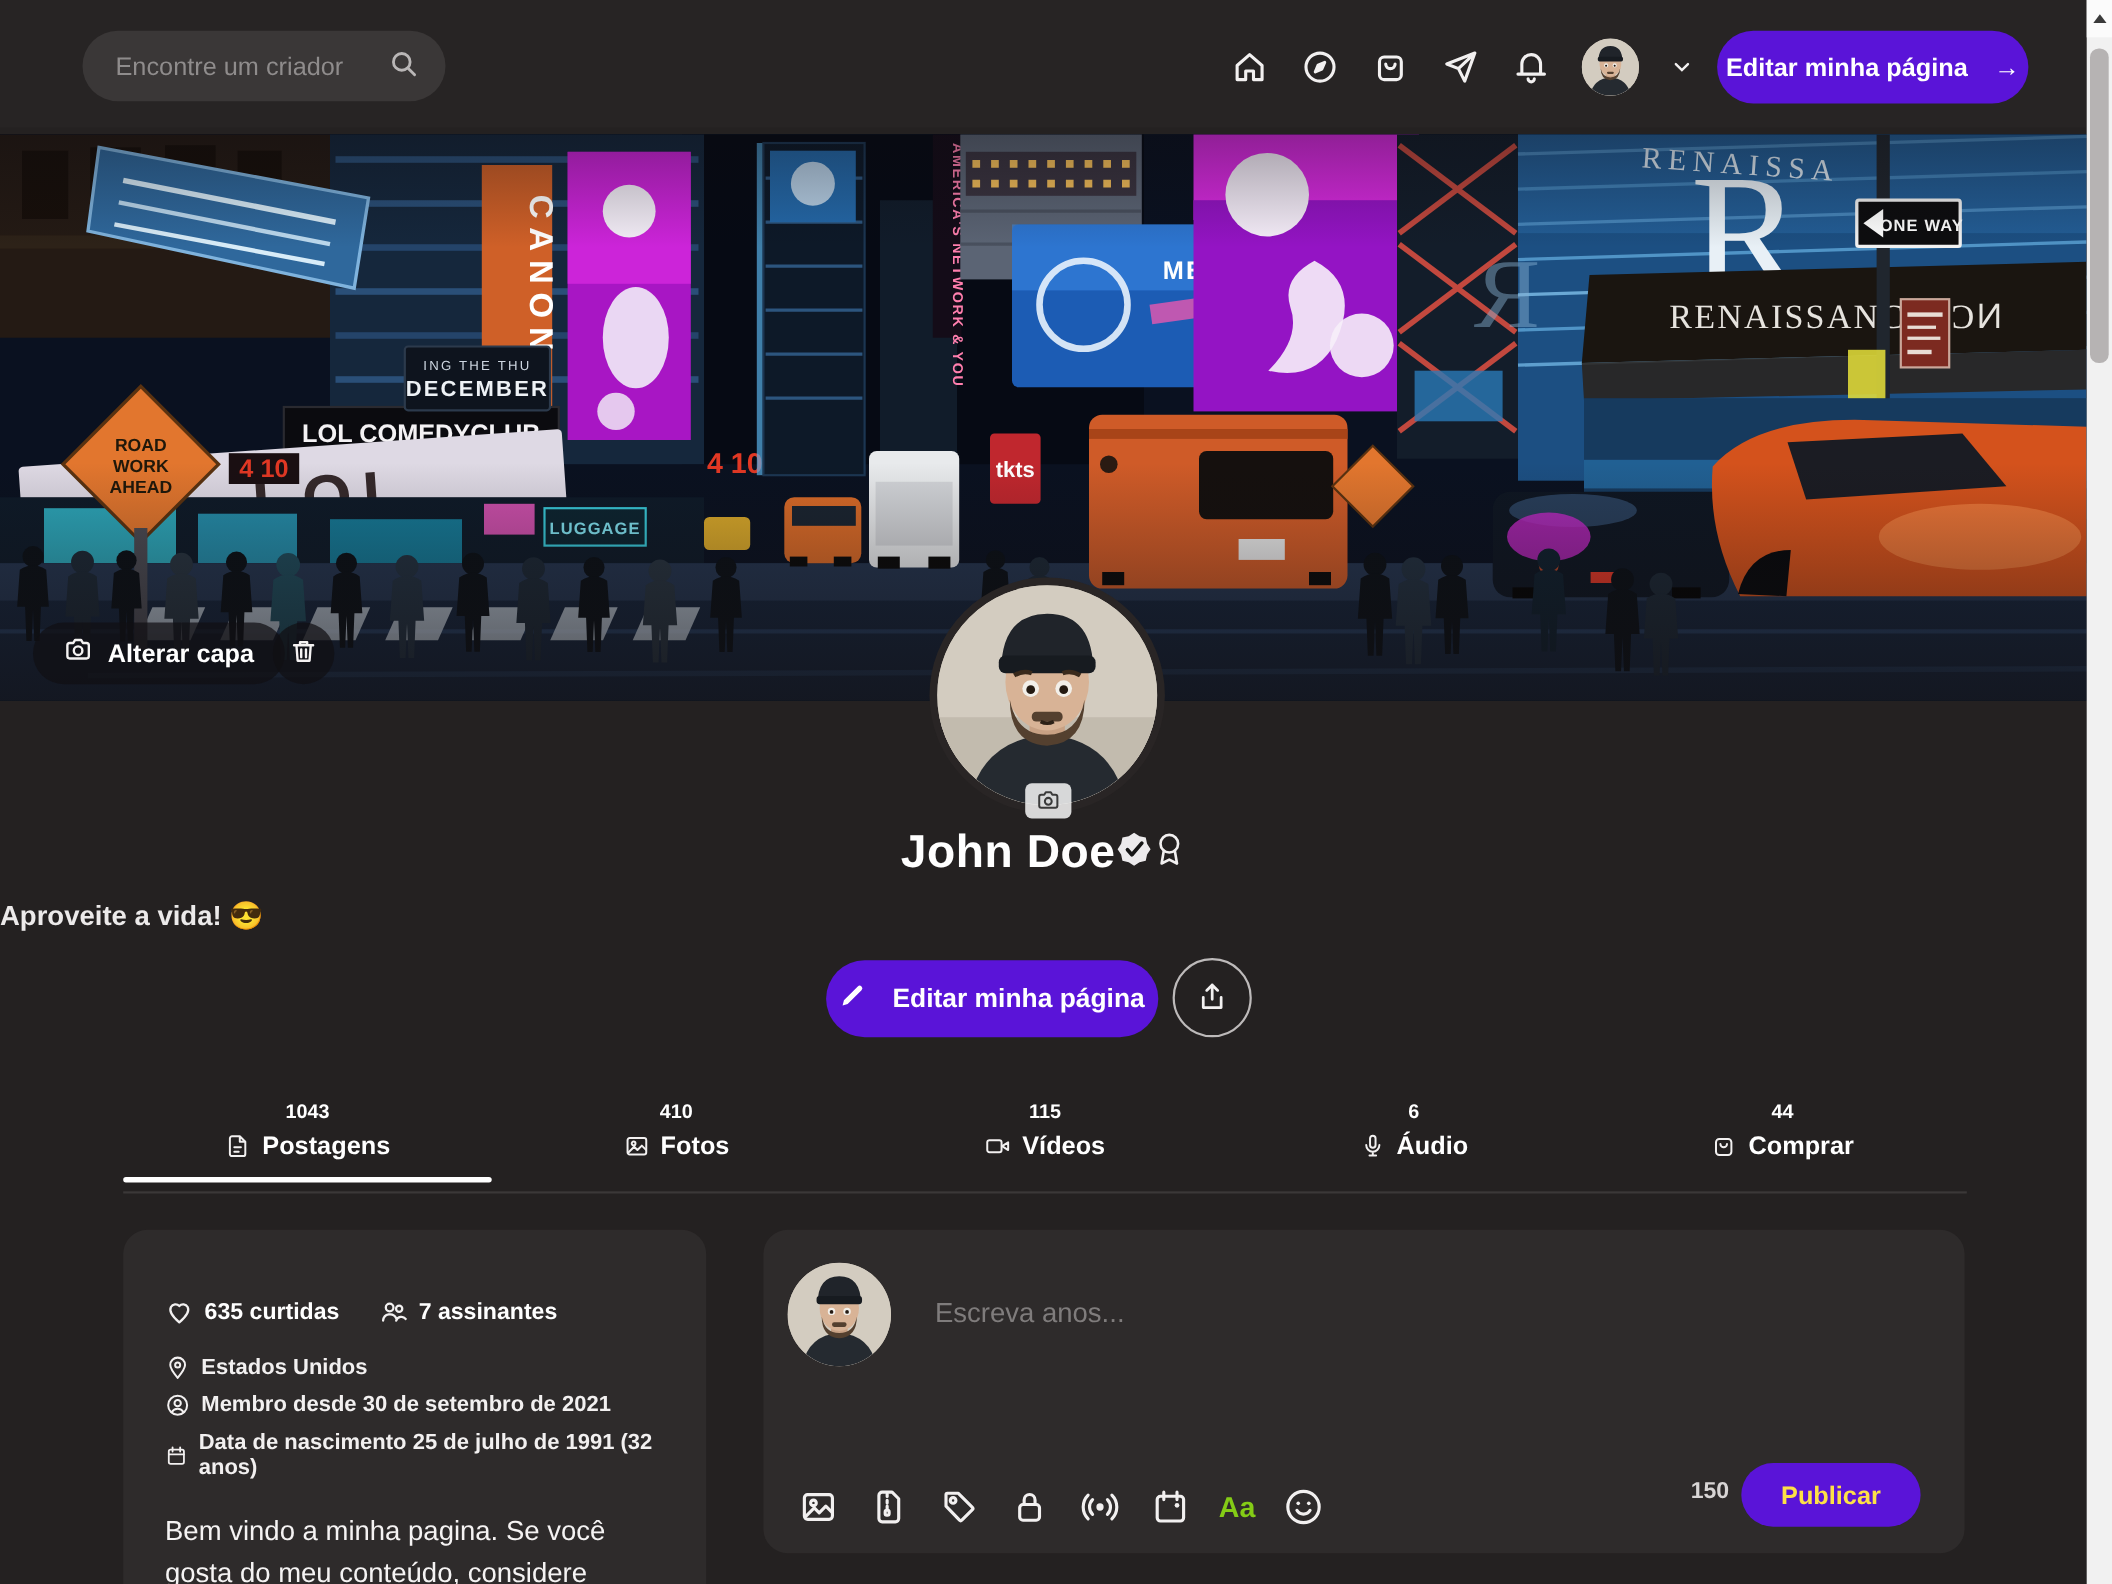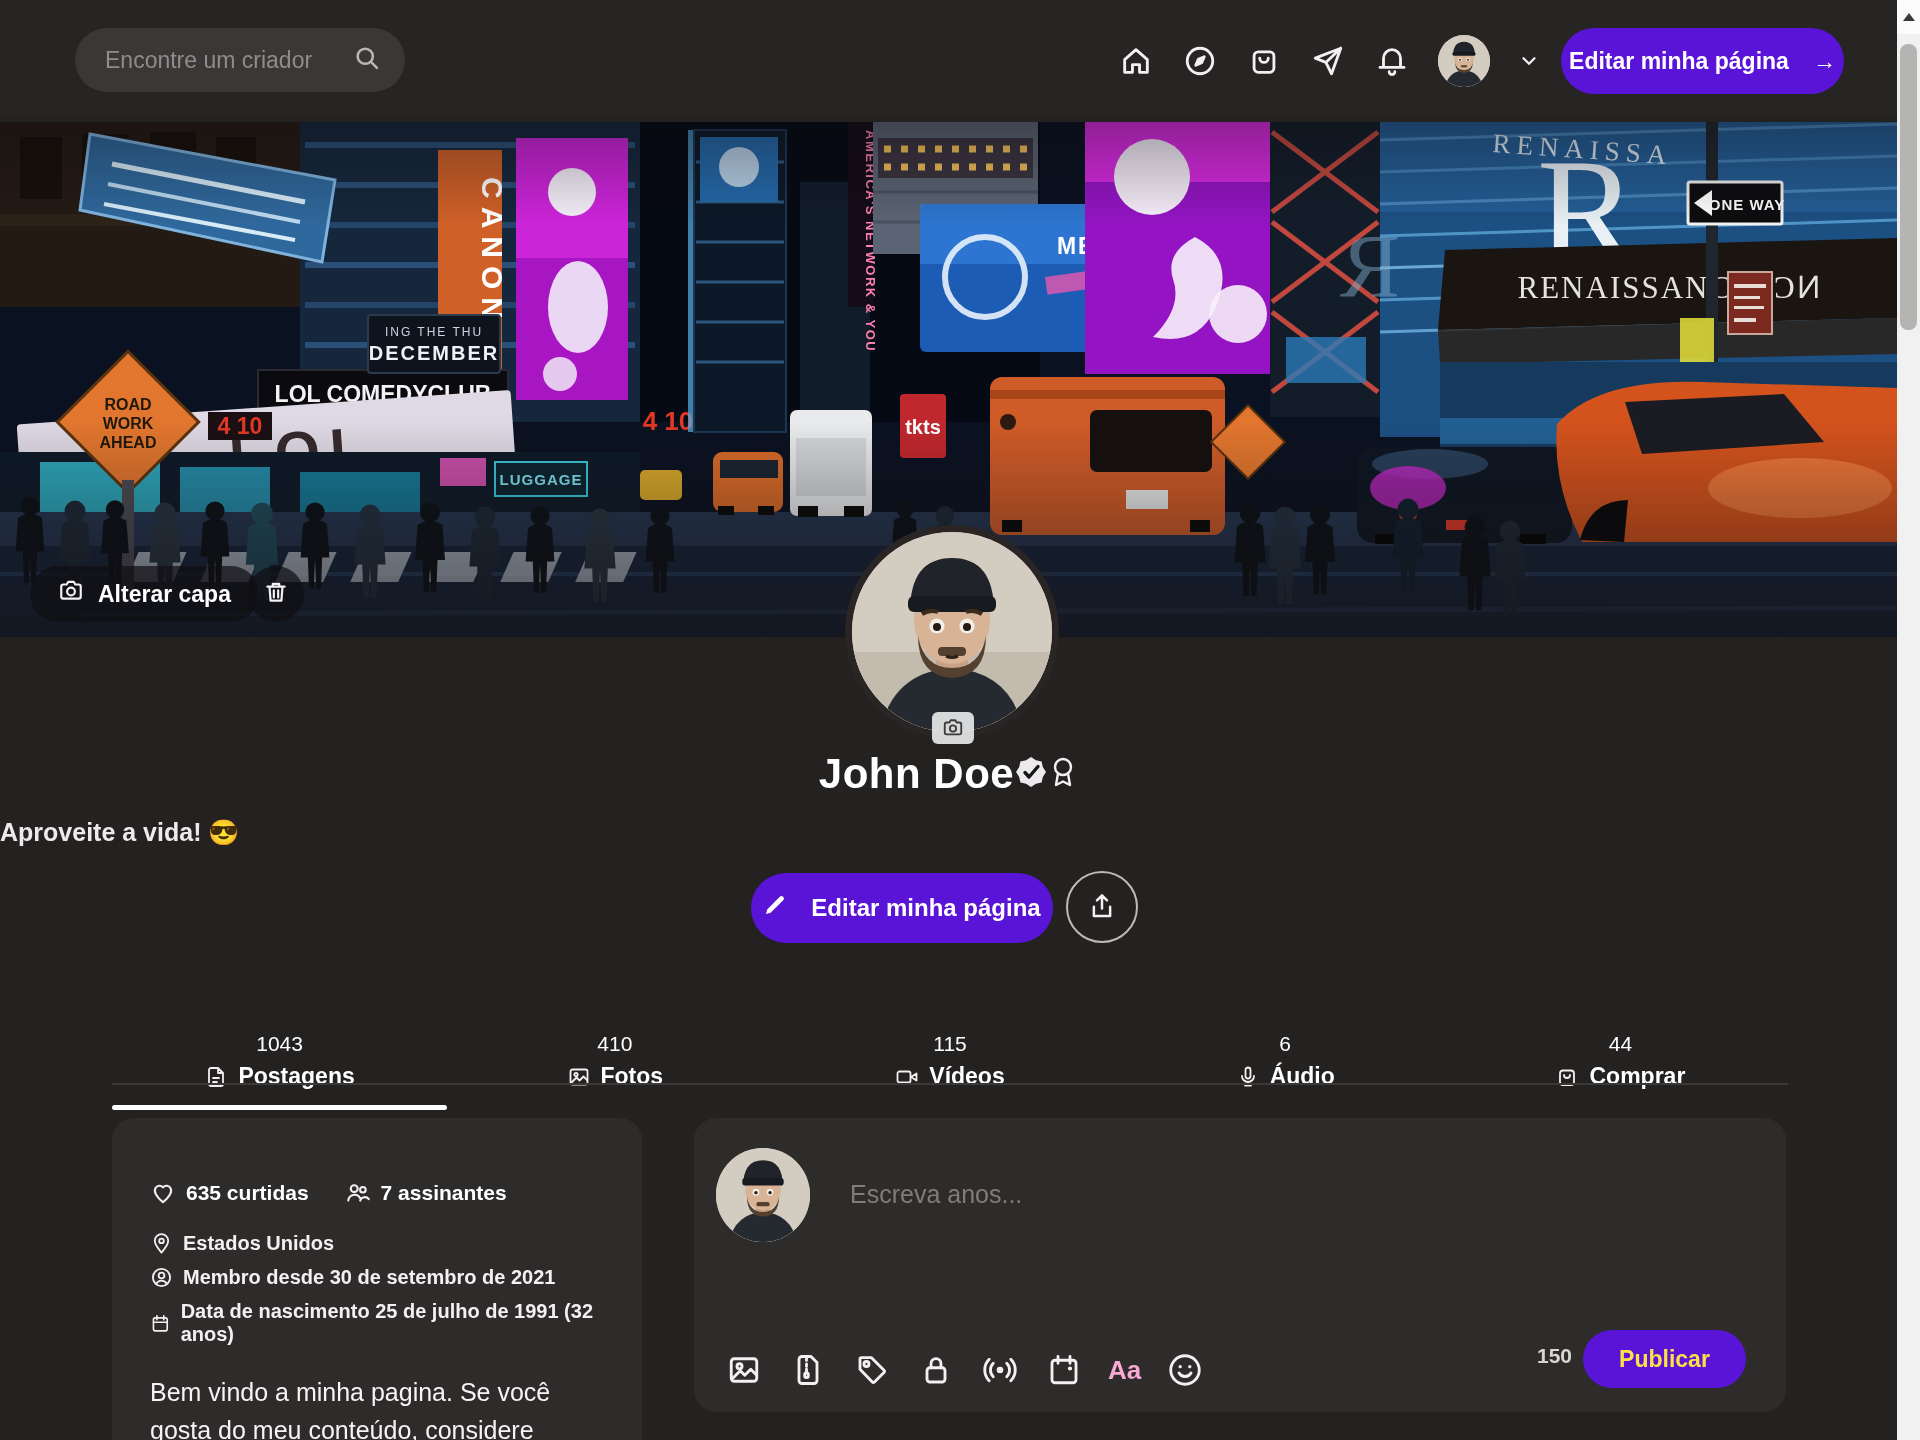--- a/index.html
+++ b/index.html
@@ -41,21 +41,21 @@
   .tagline{position:absolute;top:818px;left:0;width:1897px;text-align:left;color:#eceaea;
     font-size:25px;font-weight:600;}
   .edit-mid{position:absolute;left:751px;top:873px;width:302px;height:70px;border-radius:35px;
     font-size:24px;font-weight:600;}
   .share-btn{position:absolute;left:1066px;top:871px;width:72px;height:72px;border-radius:50%;
     border:2px solid #bdbaba;background:transparent;display:flex;align-items:center;justify-content:center;cursor:pointer;}
   
   .tabs{position:absolute;left:112px;top:1000px;width:1676px;display:flex;}
   .tab{flex:1;display:flex;flex-direction:column;align-items:center;gap:7px;padding-bottom:16px;
     position:relative;color:#fff;cursor:pointer;}
-  .tab-count{font-size:21px;font-weight:400;margin-top:32px;}
+  .tab-count{font-size:18px;font-weight:700;}
   .tab-label{font-size:23px;font-weight:600;display:flex;align-items:center;gap:10px;}
   .tab-label svg{stroke:#f2f0f0;fill:none;stroke-width:1.8;stroke-linecap:round;stroke-linejoin:round;}
   .tab.active::after{content:'';position:absolute;left:0;right:0;bottom:-4px;height:5px;background:#fff;border-radius:3px;}
   .tabs-divider{position:absolute;left:112px;top:1083px;width:1676px;height:2px;background:#3b3838;}
   
   .about-card{position:absolute;left:112px;top:1118px;width:530px;height:420px;background:#2e2b2b;
     border-radius:22px;padding:34px 38px;box-sizing:border-box;}
   .about-title{font-size:27px;font-weight:800;color:#fff;}
   .about-stats{margin-top:28px;display:flex;align-items:center;gap:36px;color:#fff;font-size:21px;font-weight:700;}
   .astat{display:flex;align-items:center;gap:10px;}
@@ -65,21 +65,21 @@
   .about-card svg{stroke:#f2f0f0;fill:none;stroke-width:1.9;stroke-linecap:round;stroke-linejoin:round;}
   .about-bio{margin-top:28px;font-size:25px;line-height:1.5;color:#f5f3f3;font-weight:500;}
   
   .composer{position:absolute;left:694px;top:1118px;width:1092px;height:294px;background:#2e2b2b;border-radius:22px;}
   .comp-avatar{position:absolute;left:22px;top:30px;width:94px;height:94px;border-radius:50%;
     overflow:hidden;background:#cfc8bb;}
   .comp-ph{position:absolute;left:156px;top:62px;font-size:25px;color:#7f7c7c;cursor:text;}
   .comp-toolbar{position:absolute;left:30px;bottom:22px;display:flex;align-items:center;gap:24px;}
   .cicon{width:40px;height:40px;display:flex;align-items:center;justify-content:center;cursor:pointer;}
   .cicon svg{stroke:#f2f0f0;fill:none;stroke-width:1.9;stroke-linecap:round;stroke-linejoin:round;}
-  .aa-label{color:#f9a8d4;font-size:26px;font-weight:700;cursor:pointer;}
+  .aa-label{color:#84cc16;font-size:26px;font-weight:700;cursor:pointer;}
   .char-count{position:absolute;right:214px;bottom:44px;color:#d8d5d5;font-size:21px;font-weight:700;}
   .publish{position:absolute;right:40px;bottom:24px;width:163px;height:58px;border-radius:29px;
     font-size:23px;font-weight:600;color:#fde047;margin-top:15px;}
   
   .scrollbar{position:absolute;right:0;top:0;width:23px;height:1440px;background:#f1f1f1;}
   .scroll-up{position:absolute;top:0;left:0;width:23px;height:34px;background:#fbfbfb;
     display:flex;align-items:center;justify-content:center;cursor:pointer;}
   .scroll-up::after{content:'';width:0;height:0;border-left:6px solid transparent;
     border-right:6px solid transparent;border-bottom:8px solid #3a3a3a;}
   .scroll-thumb{position:absolute;left:3px;top:44px;width:17px;height:286px;background:#b6b3b3;

